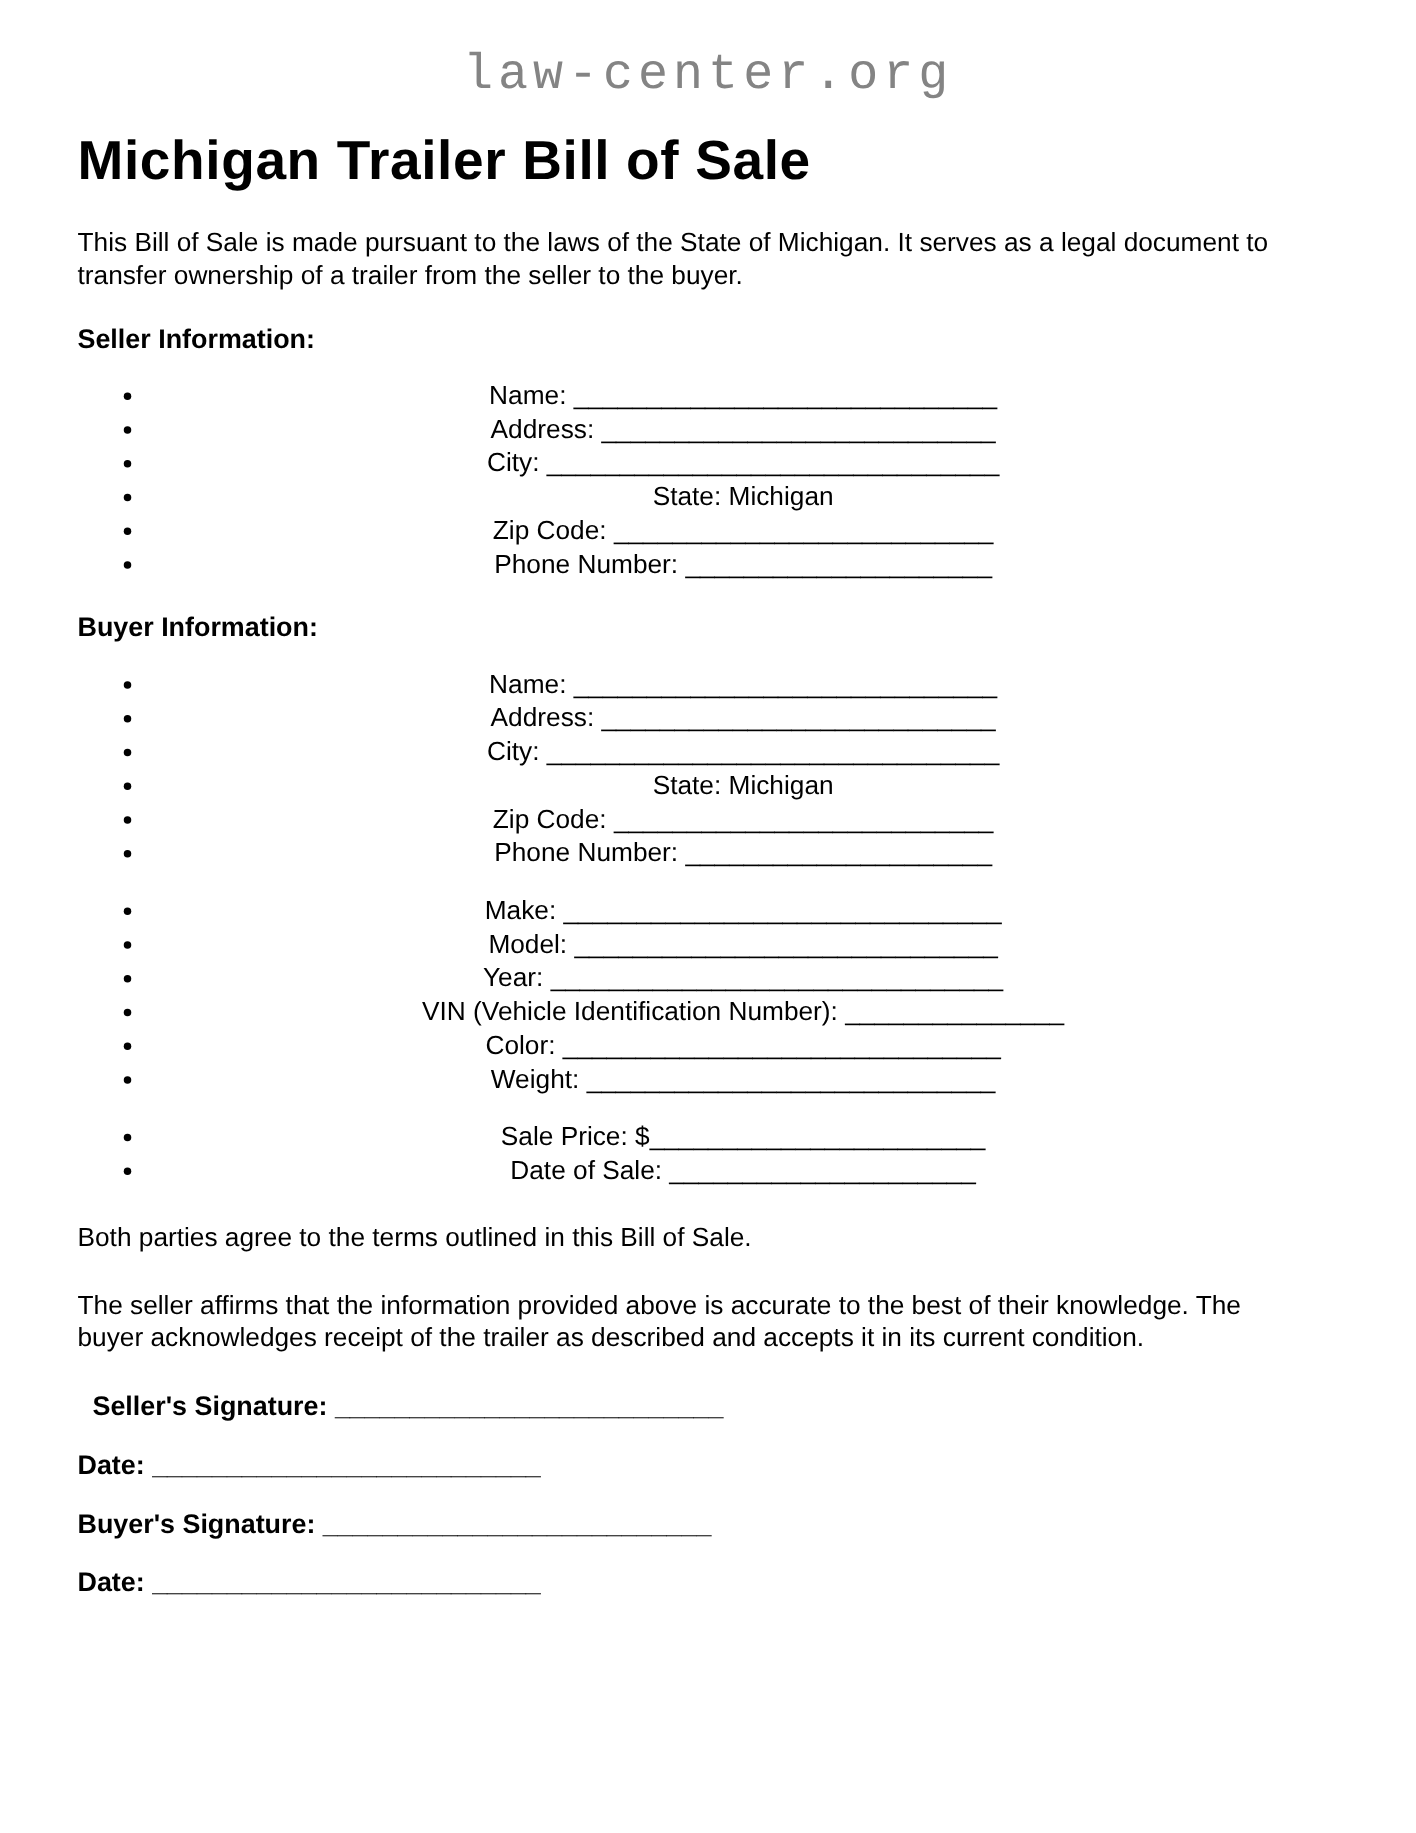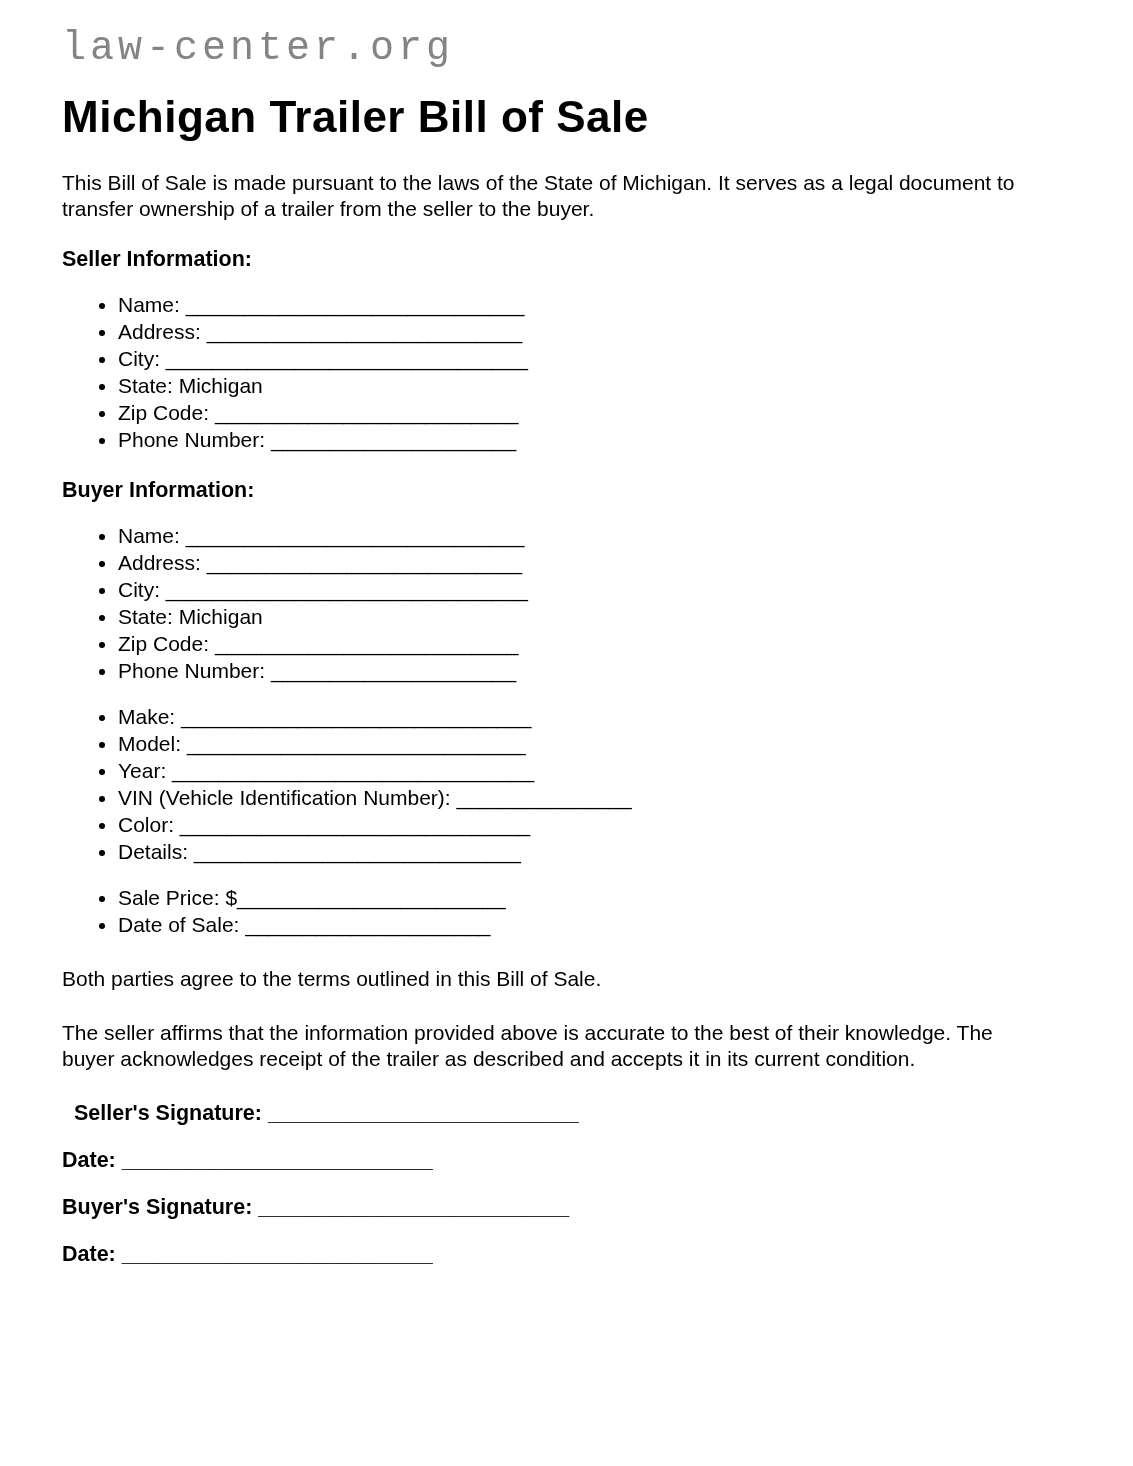--- a/index.html
+++ b/index.html
@@ -16,23 +16,24 @@
   }
   .page {
     padding: 26px 62px 40px 62px;
     box-sizing: border-box;
   }
   .watermark {
     font-family: "Liberation Mono", "DejaVu Sans Mono", monospace;
     font-size: 40px;
     line-height: 46px;
     color: #848484;
-    text-align: left;
+    text-align: center;
     letter-spacing: 4px;
     white-space: nowrap;
+    margin-top: 12px;
   }
   h1.doc-title {
     font-size: 44px;
     line-height: 50px;
     font-weight: bold;
     margin: 20px 0 0 0;
     letter-spacing: 0.5px;
   }
   p.para {
     font-size: 21px;
@@ -43,20 +44,21 @@
   h2.section-heading {
     font-size: 21.5px;
     line-height: 25px;
     font-weight: bold;
     margin: 25px 0 0 0;
   }
   ul.field-list {
     list-style: disc outside;
     margin: 19px 0 0 0;
     padding: 0 0 0 56px;
+    text-align: center;
   }
   ul.field-list li {
     font-size: 21px;
     line-height: 27px;
     white-space: nowrap;
   }
   p.sig-line {
     font-size: 21.5px;
     line-height: 26px;
     font-weight: bold;
@@ -98,21 +100,21 @@
     <li><span>Zip Code: </span><span>__________________________</span></li>
     <li><span>Phone Number: </span><span>_____________________</span></li>
   </ul>
 
   <ul class="field-list">
     <li><span>Make: </span><span>______________________________</span></li>
     <li><span>Model: </span><span>_____________________________</span></li>
     <li><span>Year: </span><span>_______________________________</span></li>
     <li><span>VIN (Vehicle Identification Number): </span><span>_______________</span></li>
     <li><span>Color: </span><span>______________________________</span></li>
-    <li><span>Details: </span><span>____________________________</span></li>
+    <li><span>Weight: </span><span>____________________________</span></li>
   </ul>
 
   <ul class="field-list">
     <li><span>Sale Price: $</span><span>_______________________</span></li>
     <li><span>Date of Sale: </span><span>_____________________</span></li>
   </ul>
 
   <p class="para">Both parties agree to the terms outlined in this Bill of Sale.</p>
 
   <p class="para">The seller affirms that the information provided above is accurate to the best of their knowledge. The buyer acknowledges receipt of the trailer as described and accepts it in its current condition.</p>

